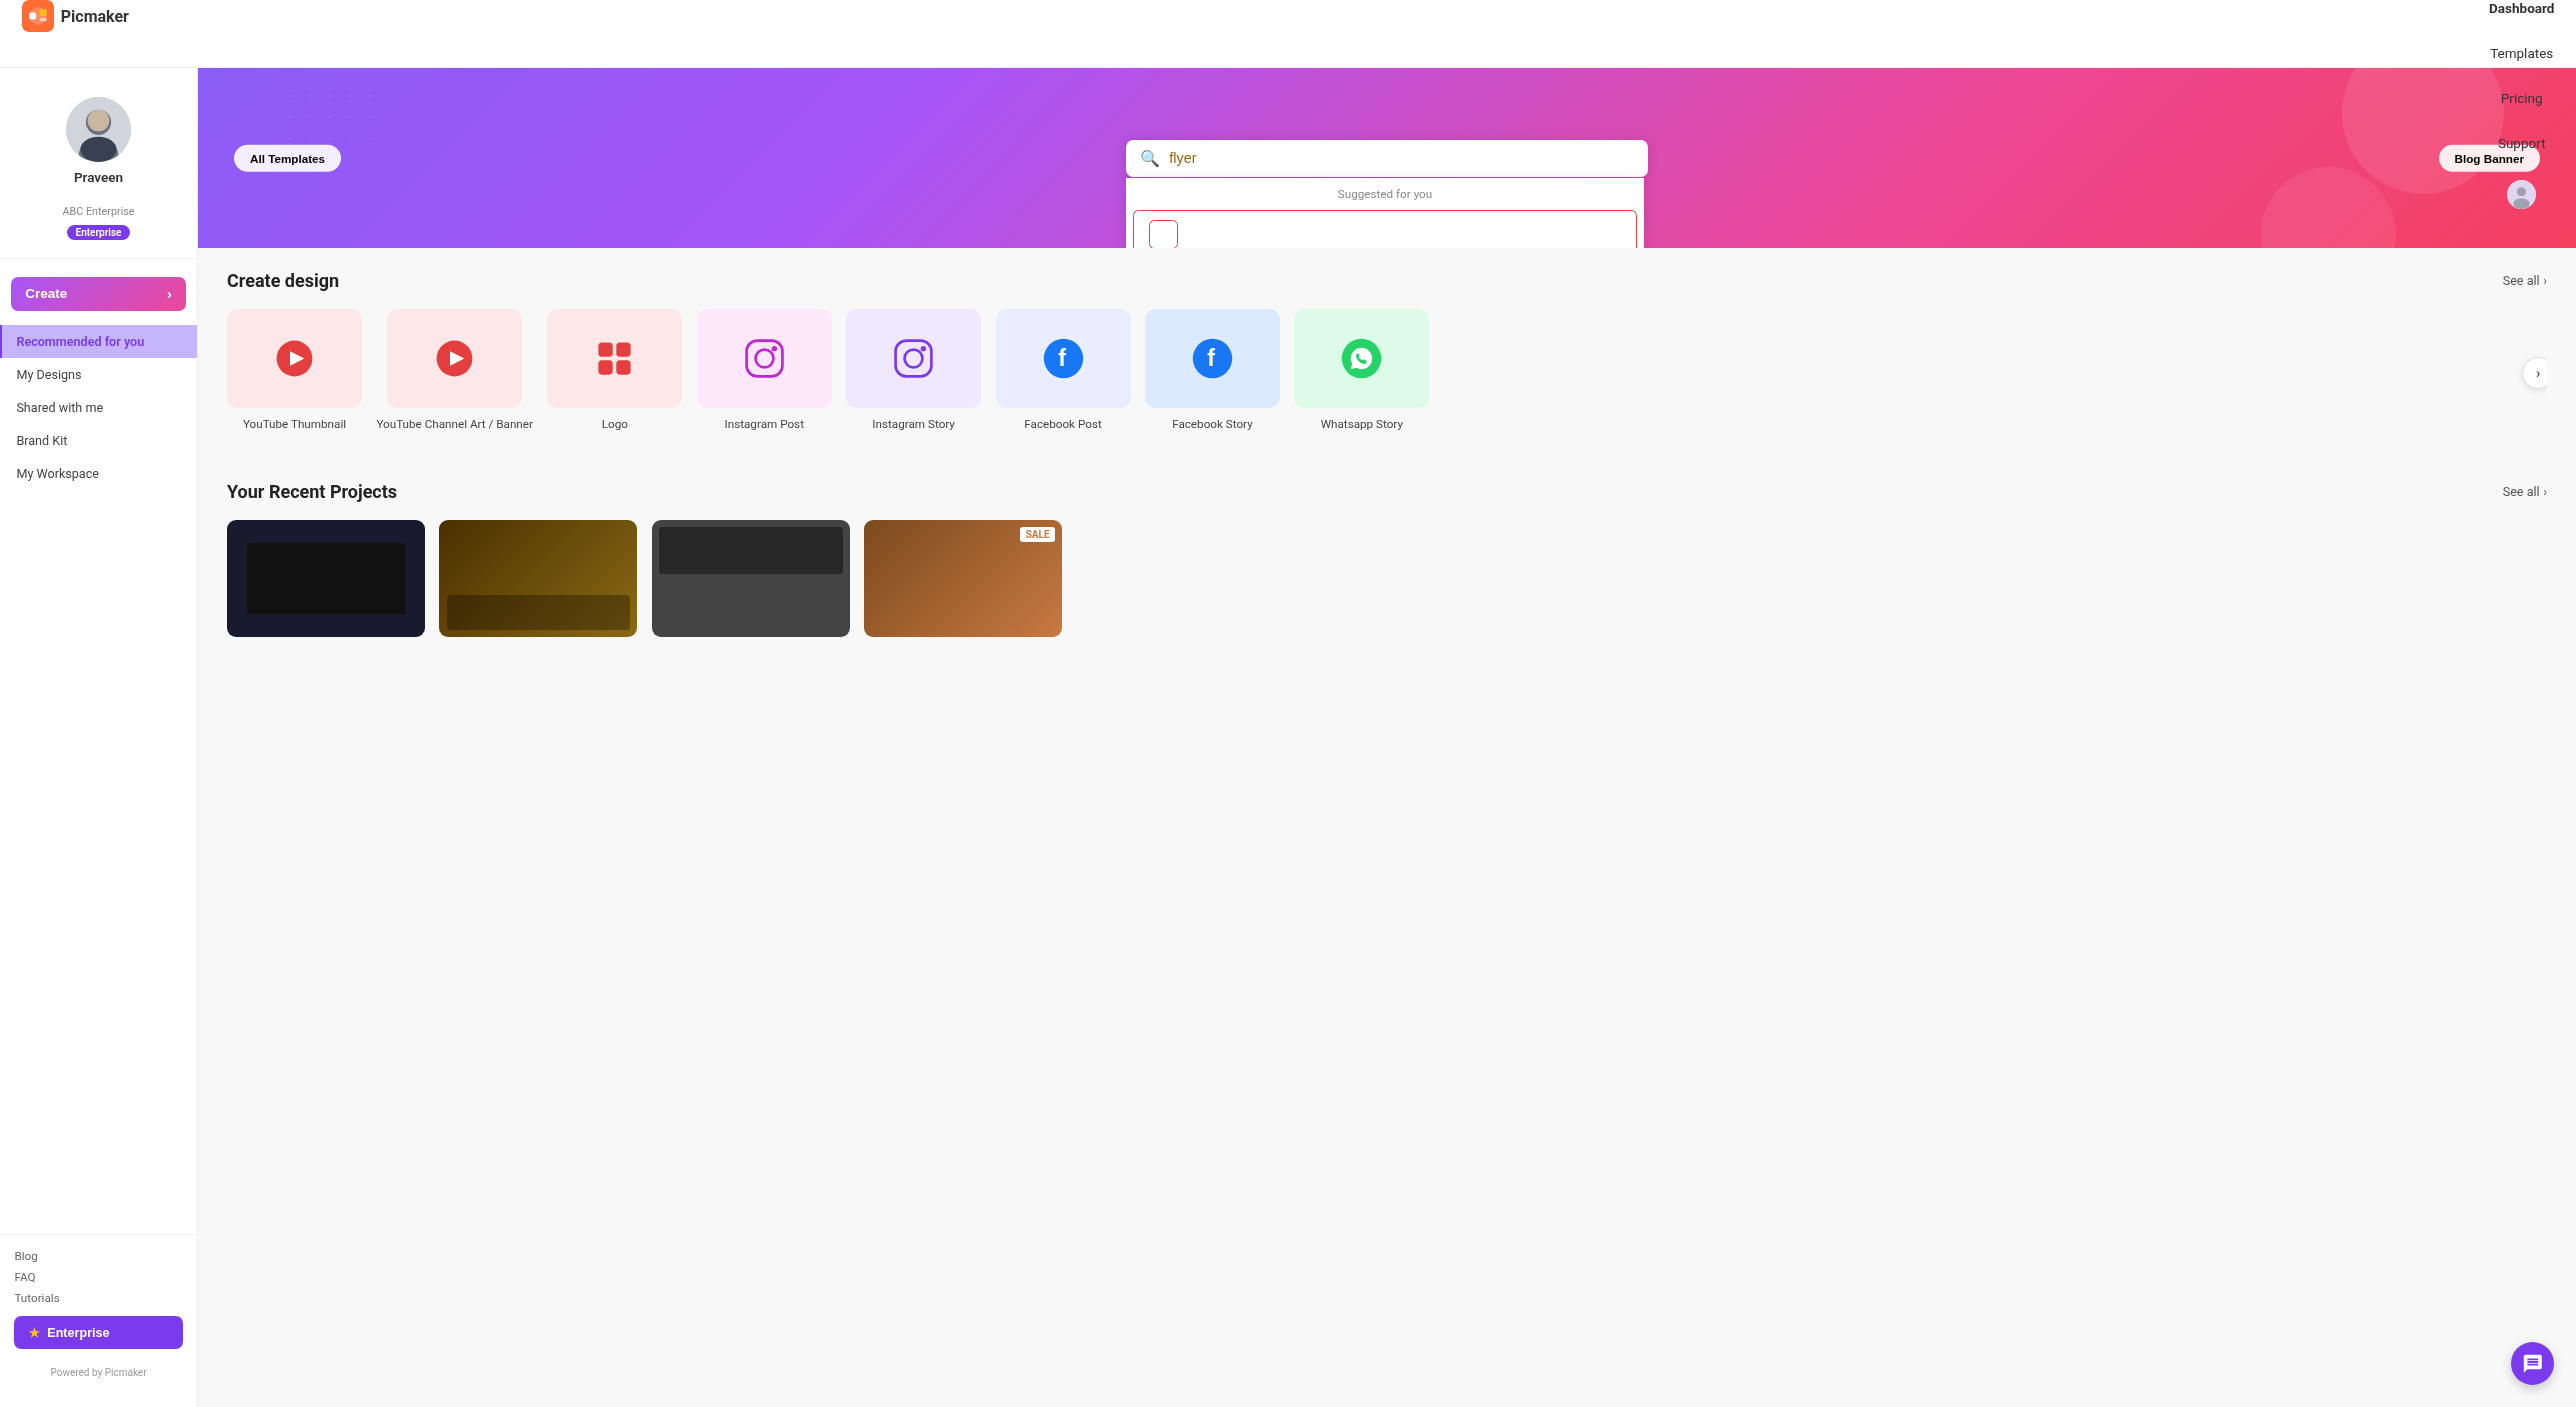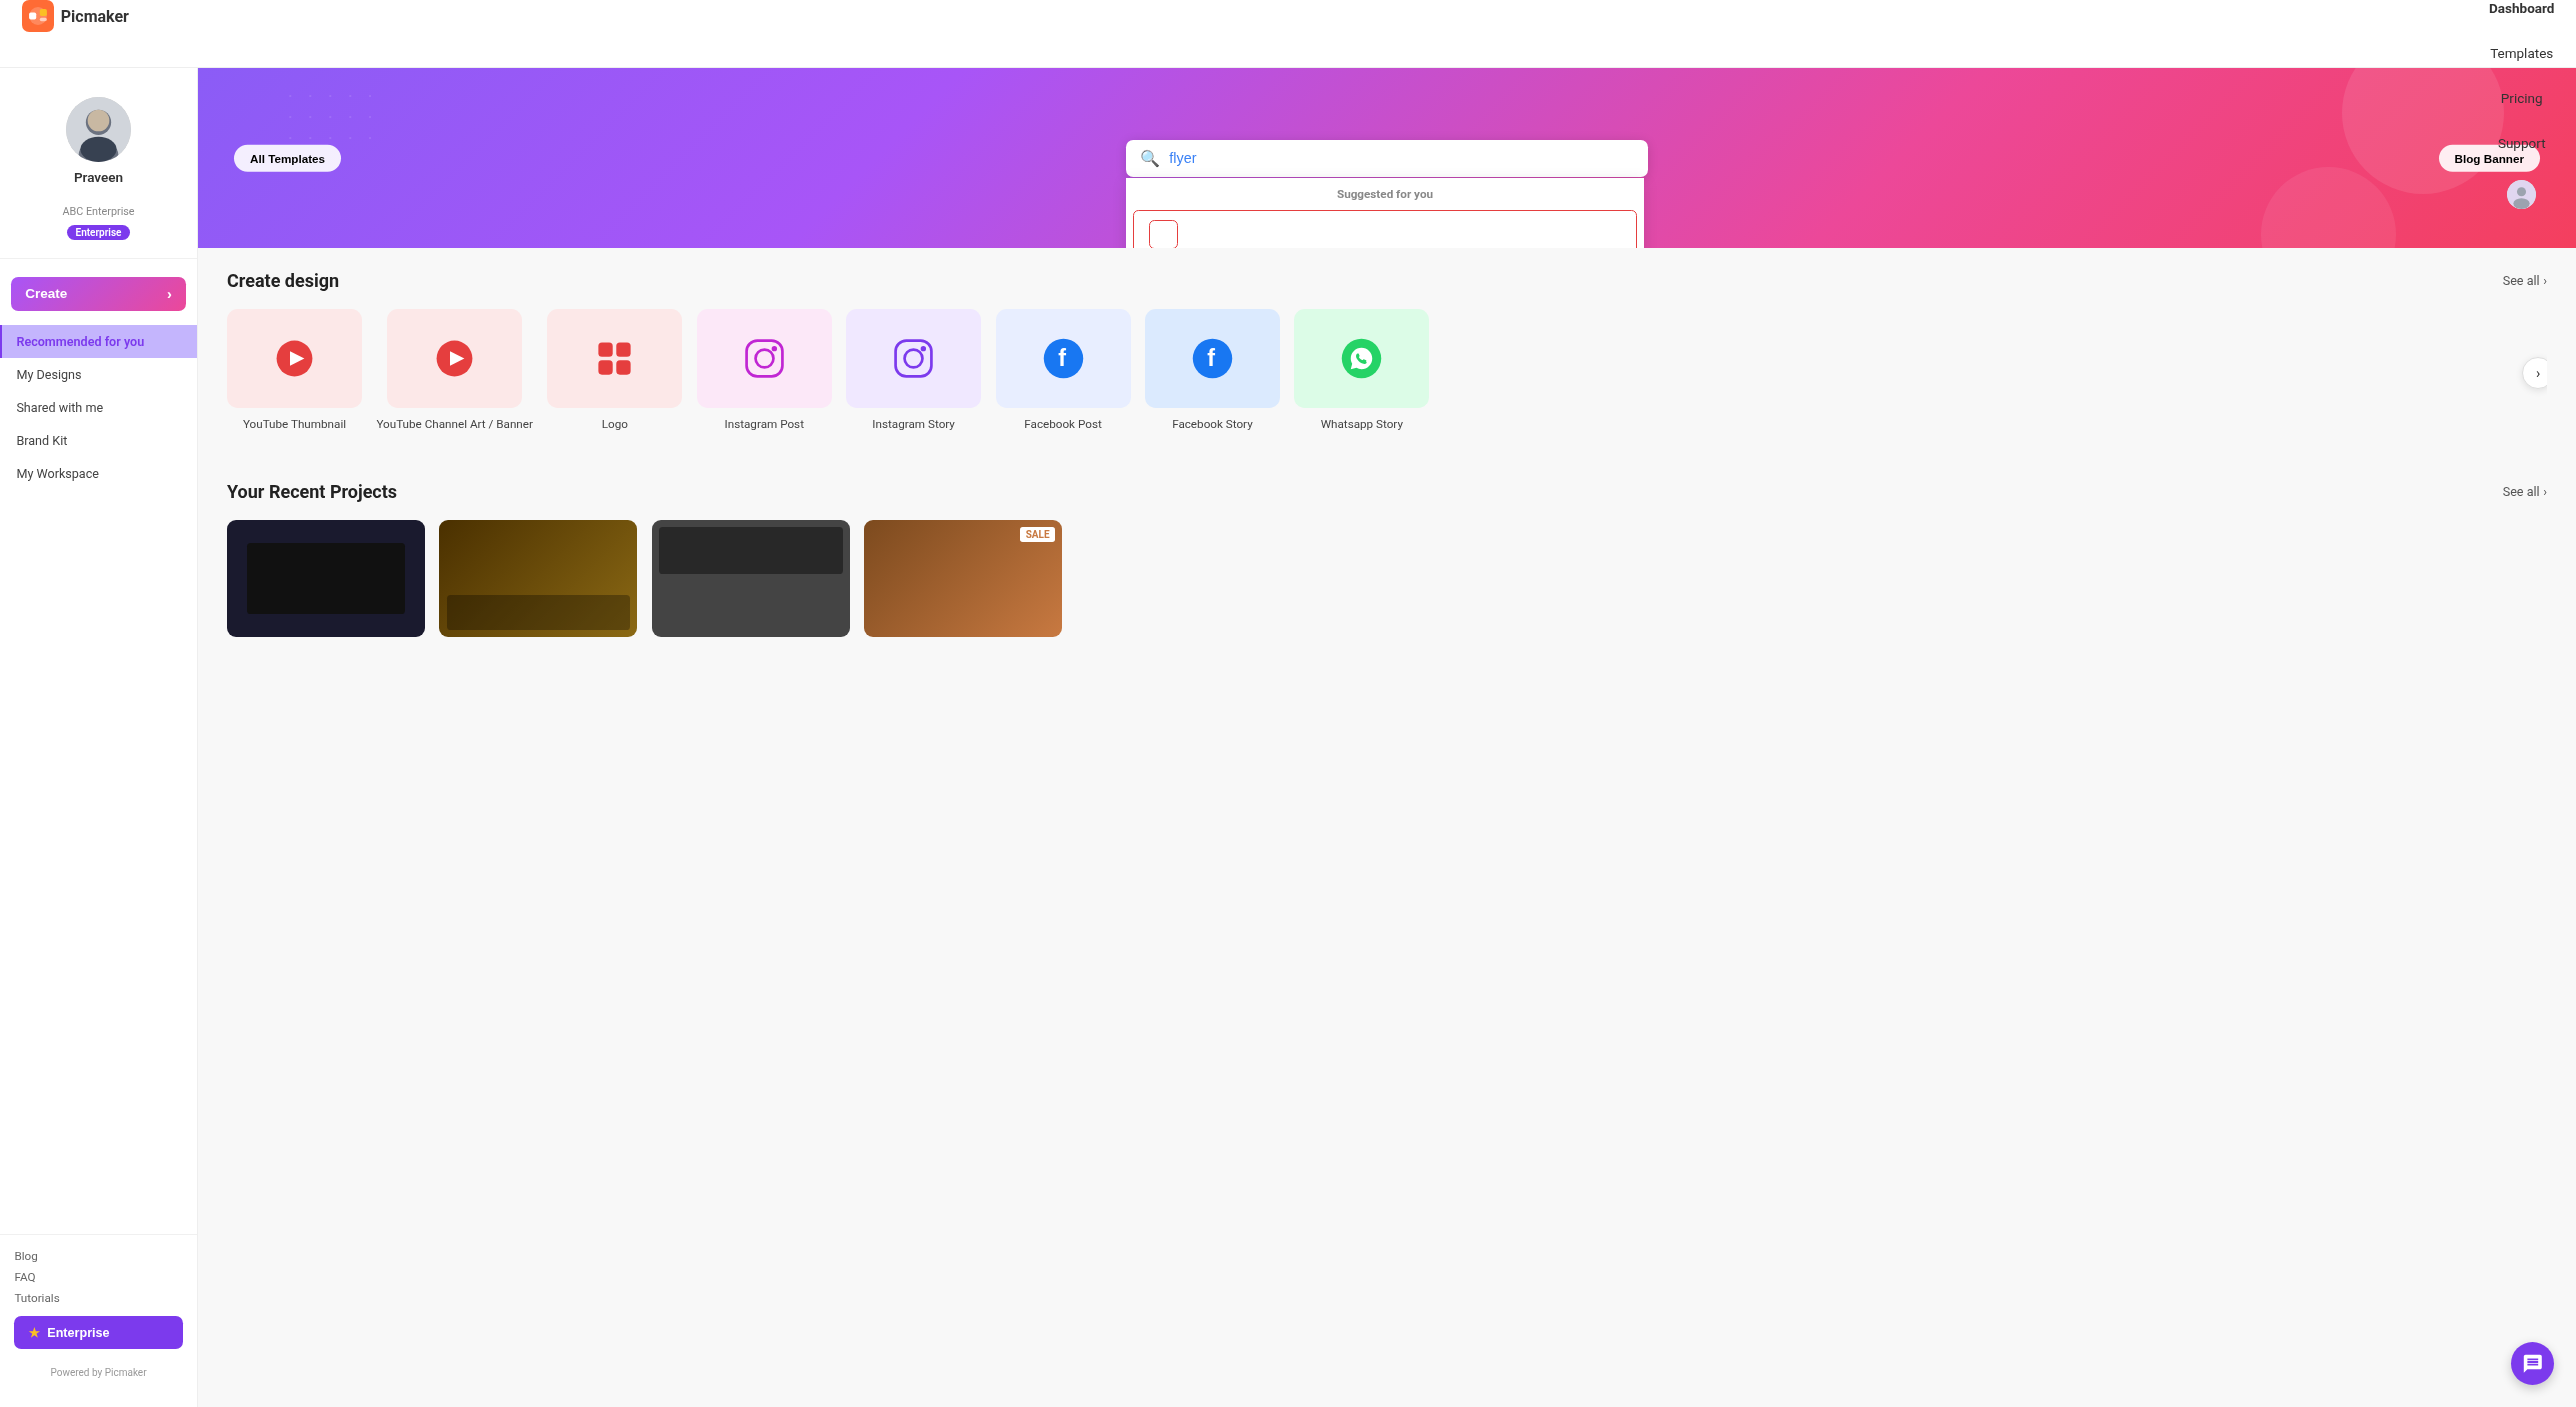--- a/index.html
+++ b/index.html
@@ -42,22 +42,22 @@
     
     .main-content { flex: 1; overflow-y: auto; padding: 0; }
 
     
     .hero-banner { position: relative; background: linear-gradient(135deg, #8b5cf6 0%, #a855f7 30%, #ec4899 70%, #f43f5e 100%); padding: 36px 0; display: flex; align-items: center; justify-content: center; min-height: 180px; overflow: hidden; }
     .hero-content { text-align: center; z-index: 2; position: relative; }
     .hero-title { color: #fff; font-size: 25px; font-weight: 700; margin-bottom: 18px; }
     .search-container { position: relative; width: 522px; margin: 0 auto; }
     .search-box { display: flex; align-items: center; background: #fff; border-radius: 7.2px; padding: 9px 14.4px; gap: 9px; box-shadow: 0 1.8px 10.8px rgba(0,0,0,0.15); }
     .search-icon { color: #999; font-size: 16px; }
-    .search-input { border: none; outline: none; font-size: 14.4px; flex: 1; color: #3b82f6; }
-    .search-dropdown { position: absolute; top: 100%; left: 0; right: 4px; background: #fff; border-radius: 0 0 7.2px 7.2px; box-shadow: 0 3.6px 14.4px rgba(0,0,0,0.12); z-index: 10; margin-top: 1.8px; font-weight: bold; }
+    .search-input { border: none; outline: none; font-size: 14.4px; flex: 1; color: #a16207; }
+    .search-dropdown { position: absolute; top: 100%; left: 0; right: 4px; background: #fff; border-radius: 0 0 7.2px 7.2px; box-shadow: 0 3.6px 14.4px rgba(0,0,0,0.12); z-index: 10; margin-top: 1.8px; }
     .search-suggested-label { padding: 9px 14.4px; font-size: 11.7px; color: #888; }
     .search-suggestion-item { display: flex; align-items: center; justify-content: space-between; padding: 9px 14.4px; cursor: pointer; border: 1.8px solid #e53e3e; border-radius: 5.4px; margin: 0 7.2px 7.2px; }
     .search-suggestion-left { display: flex; align-items: center; gap: 10.8px; }
     .suggestion-icon { width: 29px; height: 29px; border: 1.8px solid #e53e3e; border-radius: 5.4px; display: flex; align-items: center; justify-content: center; }
 
     .all-templates-btn { position: absolute; left: 36px; bottom: 50%; transform: translateY(50%); background: rgba(255,255,255,0.9); border: none; border-radius: 18px; padding: 7.2px 16px; font-size: 11.7px; font-weight: 600; cursor: pointer; }
     .blog-banner-btn { position: absolute; right: 36px; bottom: 50%; transform: translateY(50%); background: rgba(255,255,255,0.9); border: none; border-radius: 18px; padding: 7.2px 16px; font-size: 11.7px; font-weight: 600; cursor: pointer; }
 
     
     .section { padding: 21.6px 29px; }

